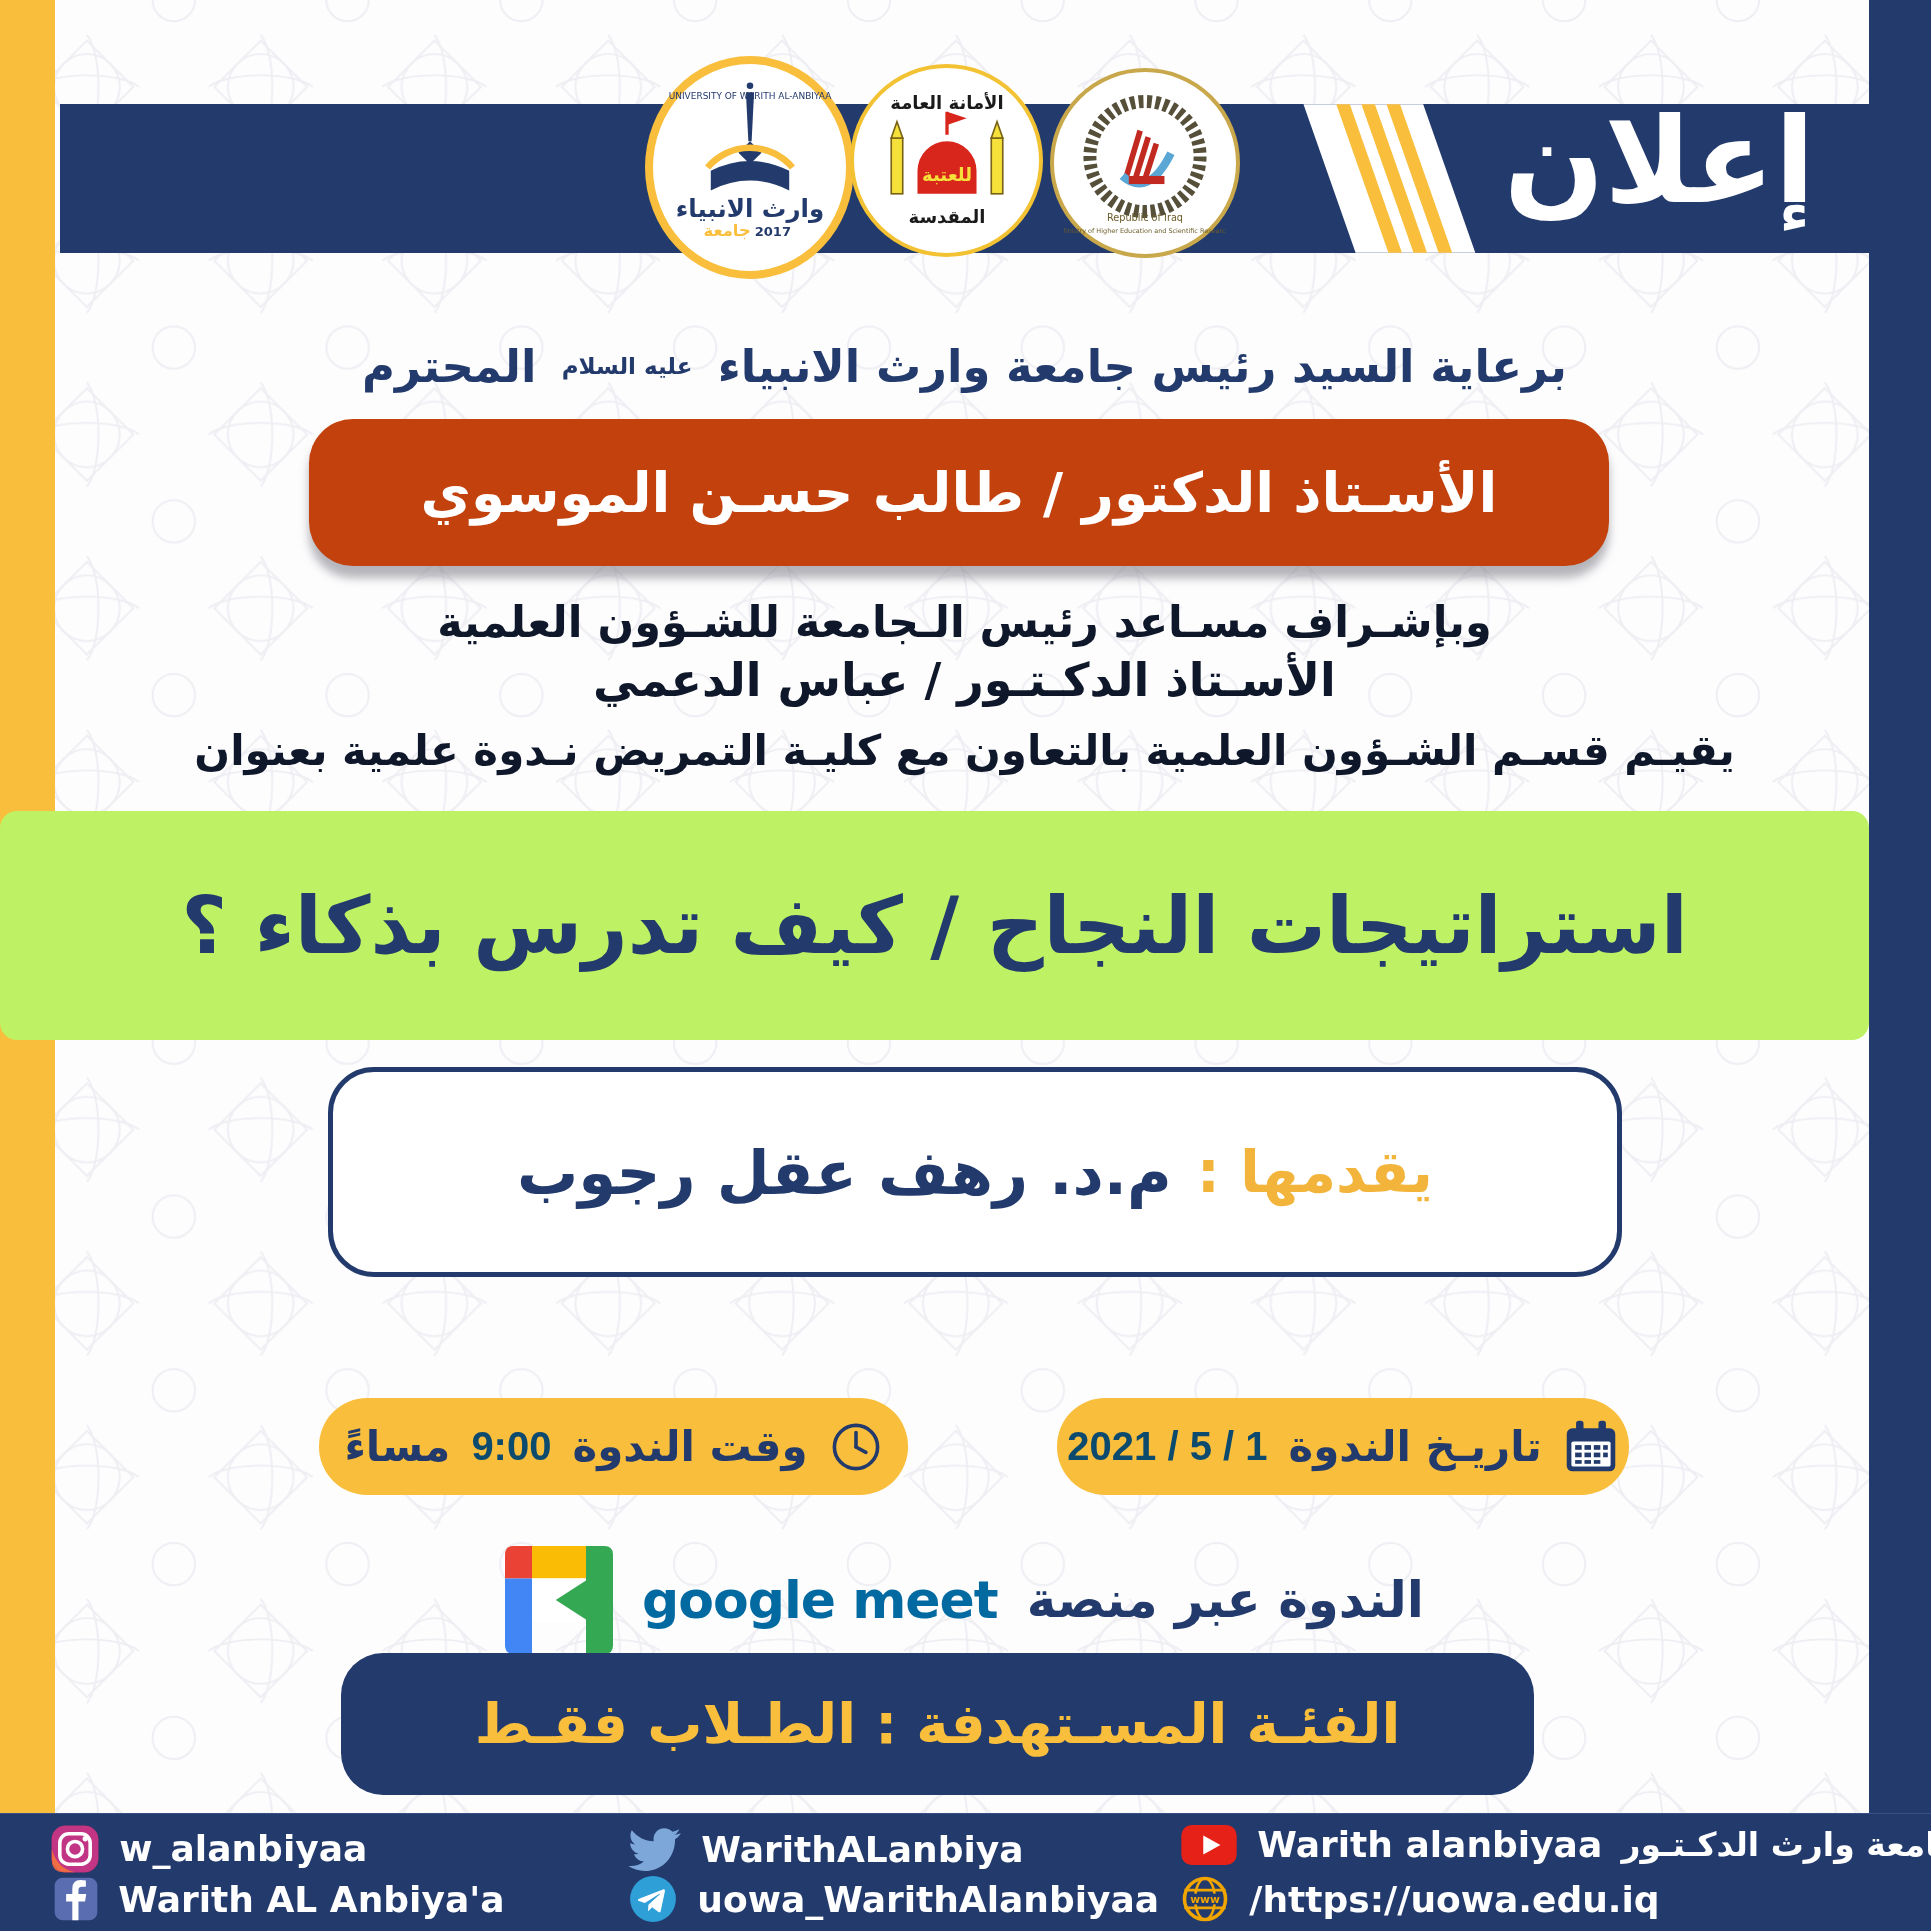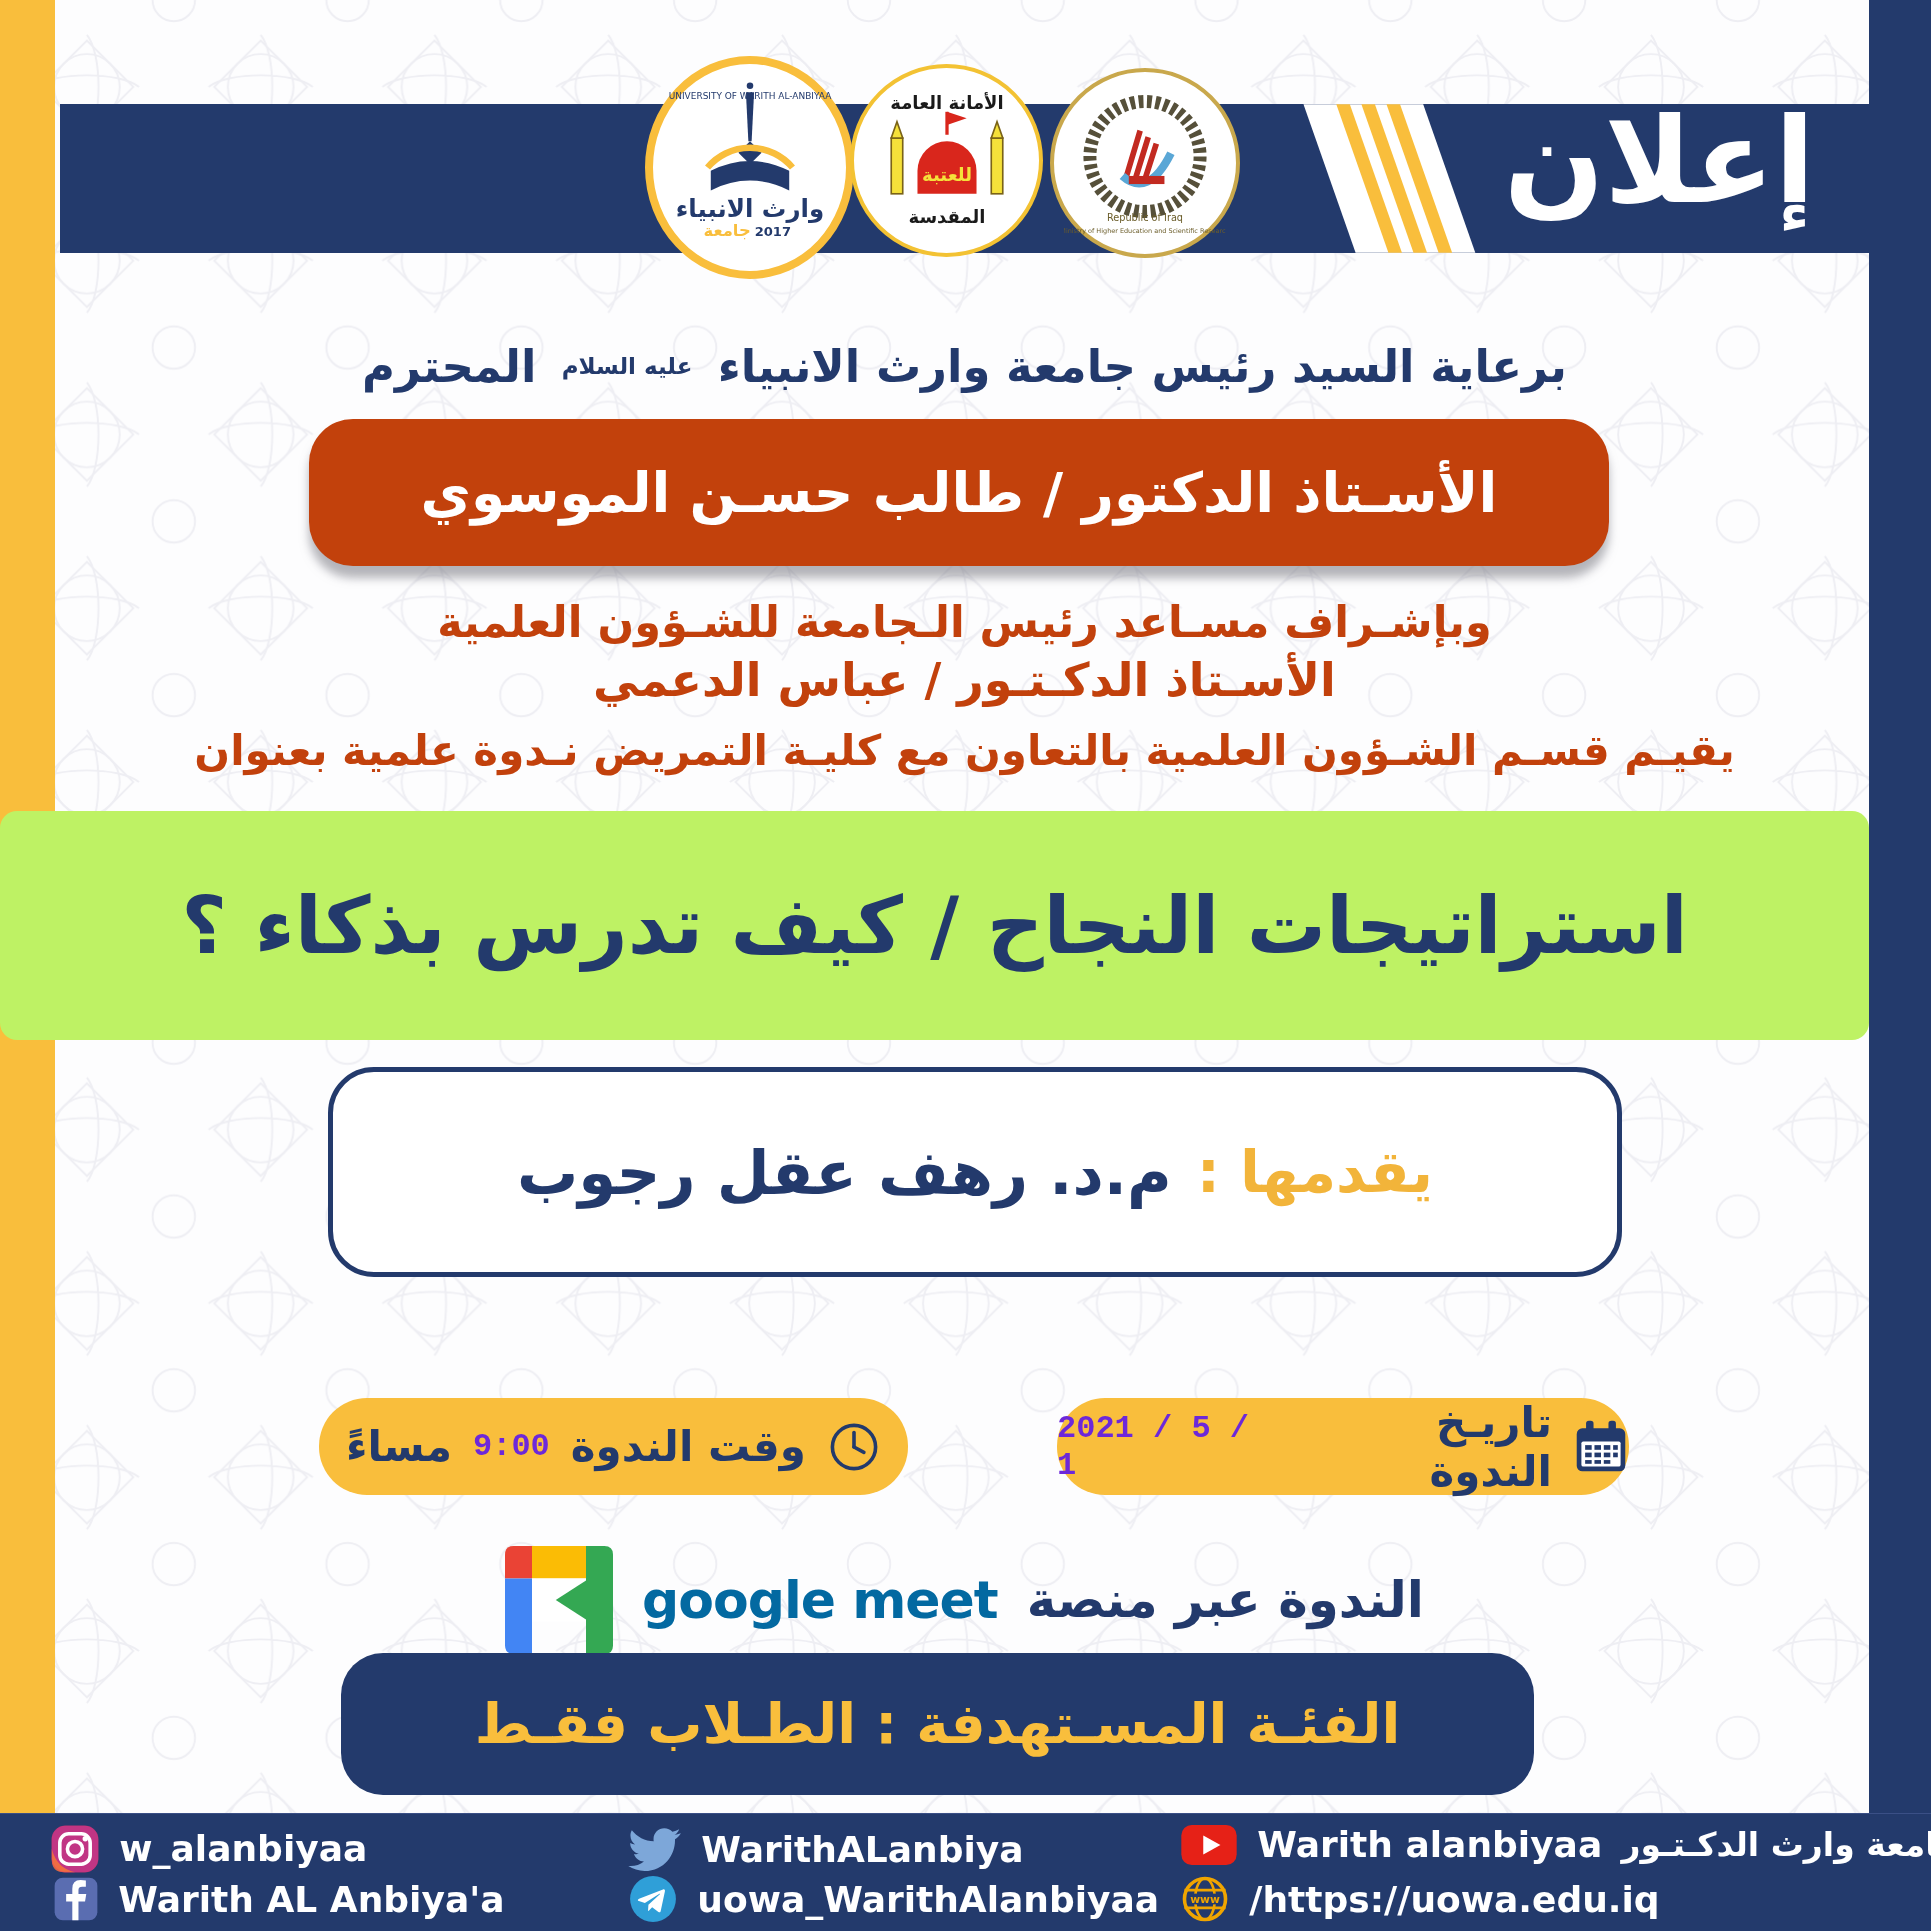--- a/index.html
+++ b/index.html
@@ -18,38 +18,38 @@
   .logo-uni{left:645px;top:56px;width:193px;height:207px;border:8.7px solid #f9be3c;border-radius:50%/50%;}
   .logo-ataba{left:850px;top:64px;width:185px;height:185px;border:4.8px solid #f3c233;}
   .logo-ministry{left:1050px;top:68px;width:182px;height:182px;border:4.8px solid #c9a84c;}
   
   .patronage{left:60px;top:340px;width:1809px;text-align:center;direction:rtl;color:#233a6c;
              font-size:45px;font-weight:bold;}
   .honorific{font-size:23px;font-weight:bold;display:inline-block;margin:0 9.7px;transform:translateY(-7.7px);}
   .name-pill{left:309px;top:419px;width:1300px;height:147px;background:#c2410c;border-radius:44px;
              box-shadow:0 11.6px 9.7px rgba(120,120,130,.55);display:flex;align-items:center;justify-content:center;}
   .name-pill span{color:#ffffff;font-size:55px;font-weight:bold;direction:rtl;}
-  .sup-line{left:60px;width:1809px;text-align:center;direction:rtl;color:#c2410c;font-weight:bold;}
+  .sup-line{left:60px;width:1809px;text-align:center;direction:rtl;color:#0f172a;font-weight:bold;}
   .sup1{top:597px;font-size:43px;}
   .sup2{top:653px;font-size:46px;}
   .sup3{top:726px;font-size:42px;letter-spacing:0px;}
   .title-band{left:0;top:811px;width:1869px;height:229px;background:#bef264;display:flex;
               align-items:center;justify-content:center;border-radius:17px;}
   .title-band span{color:#233a6c;font-size:79px;font-weight:bold;direction:rtl;}
   .presenter-box{left:328px;top:1067px;width:1284px;height:200px;background:#ffffff;border:5.8px solid #233a6c;
                  border-radius:46px;display:flex;align-items:center;justify-content:center;gap:25px;
                  direction:rtl;}
   .presenter-label{color:#f2b43a;font-size:58px;font-weight:bold;}
   .presenter-name{color:#233a6c;font-size:61px;font-weight:bold;}
   .pill{position:absolute;top:1398px;height:97px;background:#f9be3c;border-radius:48px;display:flex;
         align-items:center;justify-content:center;gap:21px;direction:rtl;}
   .pill-date{left:1057px;width:572px;}
   .pill-time{left:319px;width:589px;}
   .pill .lbl{color:#233a6c;font-size:42px;font-weight:bold;}
-  .pill .val{color:#6d28d9;font-size:32px;font-weight:600;font-family:Liberation Mono, monospace;direction:ltr;}
+  .pill .val{color:#0c4a6e;font-size:40px;font-weight:600;font-family:Liberation Sans, sans-serif;direction:ltr;}
   .meet-row{left:60px;top:1543px;width:1809px;height:114px;display:flex;align-items:center;
             justify-content:center;gap:29px;direction:rtl;}
   .meet-ar{color:#233a6c;font-size:50px;font-weight:bold;}
   .meet-brand{color:#0369a1;font-size:52px;font-weight:bold;direction:ltr;letter-spacing:-1px;}
   .audience-pill{left:341px;top:1653px;width:1193px;height:142px;background:#233a6c;border-radius:42px;
                  display:flex;align-items:center;justify-content:center;}
   .audience-pill span{color:#f9be3c;font-size:55px;font-weight:bold;direction:rtl;}
   
   .footer{left:0;top:1813px;width:1931px;height:118px;background:#233a6c;border-top:1.9px solid #3a4f86;}
   .f-item{position:absolute;display:flex;align-items:center;gap:19.3px;color:#ffffff;font-weight:bold;

